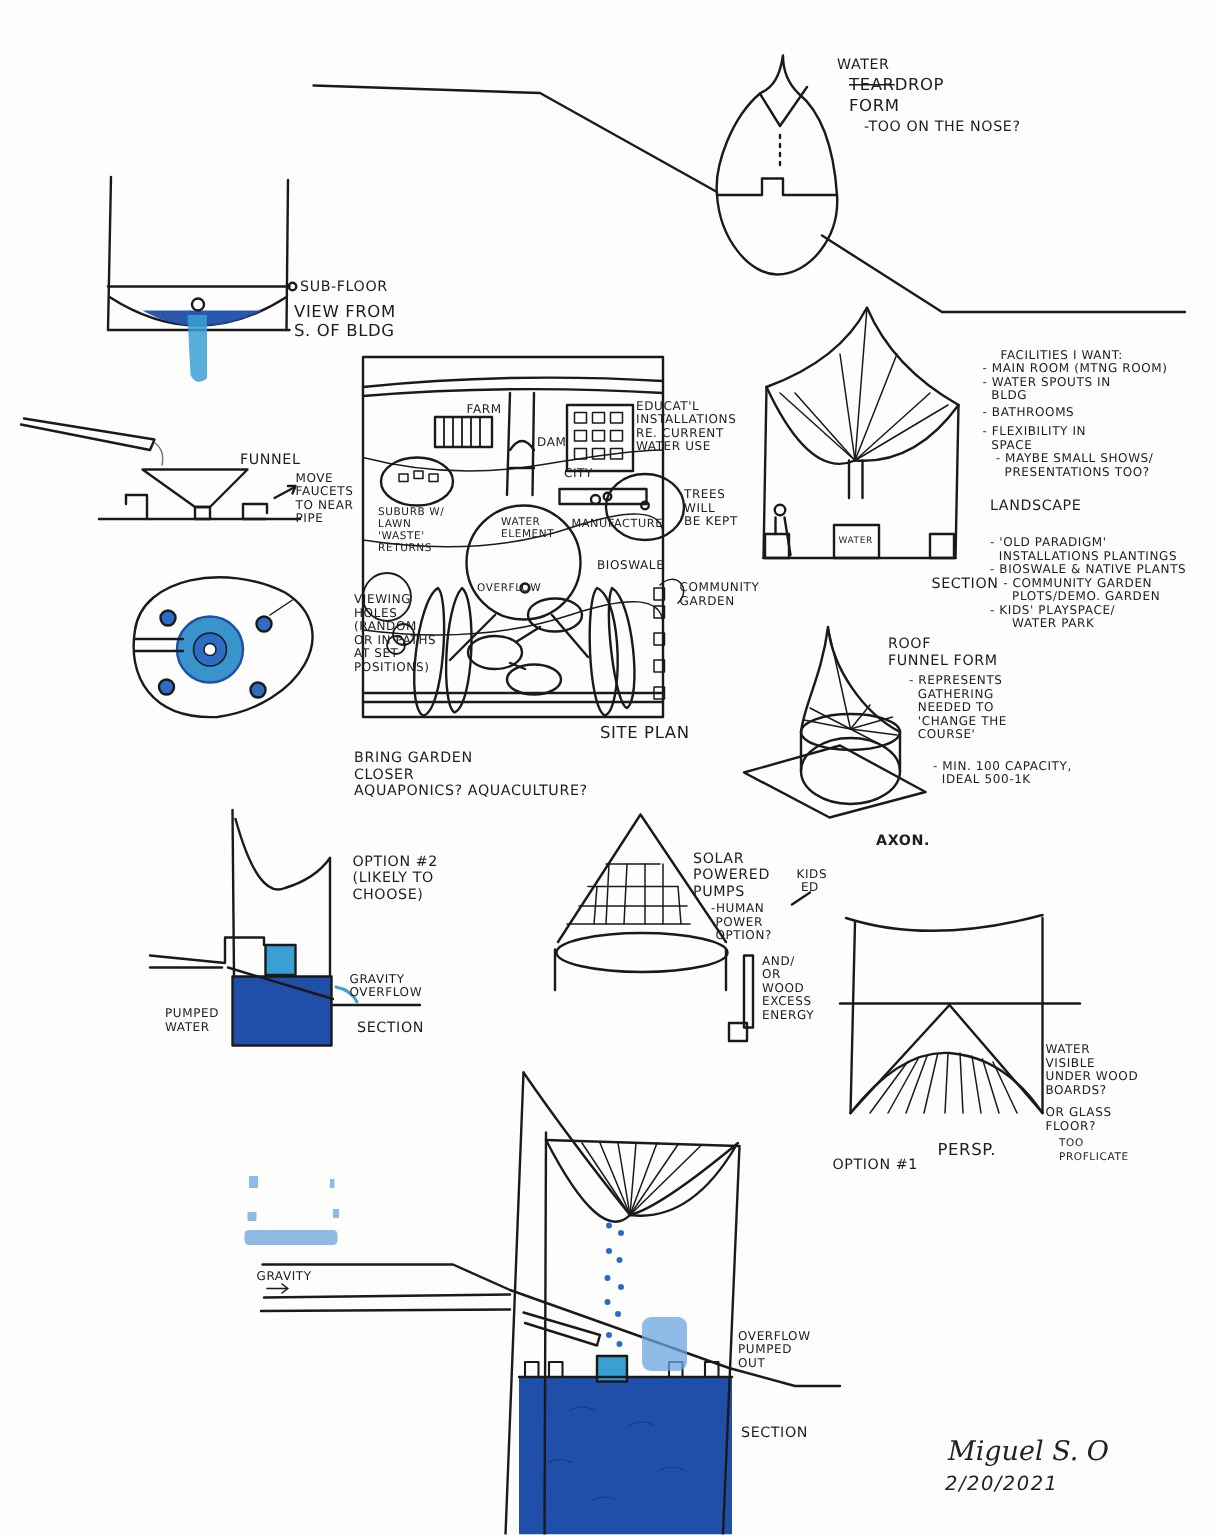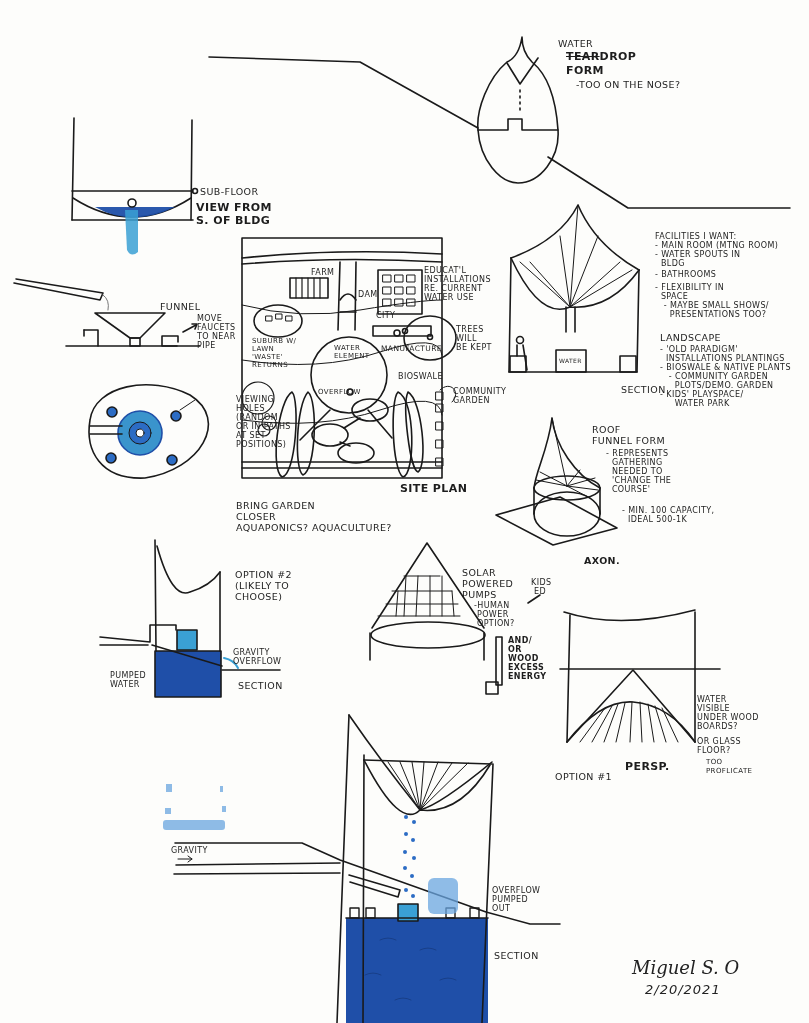--- a/index.html
+++ b/index.html
@@ -1,23 +1,23 @@
 <!DOCTYPE html>
 <html><head>
 <meta charset="utf-8">
 <style>
   html,body{margin:0;padding:0;background:#fdfdfb;}
   body{width:809px;height:1023px;position:relative;overflow:hidden;font-family:"DejaVu Sans",sans-serif;color:#1a1a1a;}
   svg.sheet{position:absolute;left:0;top:0;}
   .lbl{position:absolute;font-family:"DejaVu Sans",sans-serif;font-size:9.5px;line-height:11px;letter-spacing:0.4px;text-transform:uppercase;color:#1d1d1d;white-space:pre;}
   .lbl.sm{font-size:8px;line-height:9px;}
-  .lbl.lg{font-size:11px;line-height:13px;font-weight:bold;}
+  .lbl.lg{font-size:11px;line-height:13px;}
   .strike{text-decoration:line-through;}
   .sig{position:absolute;font-family:"DejaVu Serif",serif;font-style:italic;font-size:18px;color:#222;}
-  .date{position:absolute;font-family:"DejaVu Sans",sans-serif;font-style:italic;font-size:13px;color:#222;letter-spacing:1px;margin-left:15px;}
+  .date{position:absolute;font-family:"DejaVu Sans",sans-serif;font-style:italic;font-size:13px;color:#222;letter-spacing:1px;}
 </style>
 </head>
 <body>
 
 <svg class="sheet" width="809" height="1023" viewBox="0 0 809 1023" xmlns="http://www.w3.org/2000/svg" fill="none" stroke="#1a1a1a" stroke-width="1.6" stroke-linecap="round" stroke-linejoin="round">
 
   <g>
     <polyline points="209,57 360,62 478,128"></polyline>
     <polyline points="548,157 628,208 790,208"></polyline>
     <path d="M522,37 C520,50 516,58 507,62 C488,78 476,110 478,130 C480,160 500,183 518,183 C540,183 560,158 558,130 C556,100 548,75 532,62 C526,56 522,48 522,37 Z"></path>
@@ -337,34 +337,34 @@
   <div class="lbl sm" style="left:453px;top:387px;">COMMUNITY
 GARDEN</div>
   <div class="lbl lg" style="left:400px;top:482px;">SITE PLAN</div>
 </div>
 
 <div class="lbl" style="left:236px;top:500px;">BRING GARDEN
 CLOSER
 AQUAPONICS? AQUACULTURE?</div>
 
 <div style="position:absolute;left:655px;top:232px;">
-  <div class="lbl sm" style="position:static;">FACILITIES I WANT:</div>
+  <div class="lbl sm" style="position:static;margin-left:12px;">FACILITIES I WANT:</div>
   <div class="lbl sm" style="position:static;">- MAIN ROOM (MTNG ROOM)</div>
   <div class="lbl sm" style="position:static;">- WATER SPOUTS IN
   BLDG</div>
   <div class="lbl sm" style="position:static;margin-top:2px;">- BATHROOMS</div>
   <div class="lbl sm" style="position:static;margin-top:4px;">- FLEXIBILITY IN
   SPACE</div>
   <div class="lbl sm" style="position:static;">   - MAYBE SMALL SHOWS/
      PRESENTATIONS TOO?</div>
 </div>
 
 <div style="position:absolute;left:660px;top:332px;">
   <div class="lbl" style="position:static;">LANDSCAPE</div>
-  <div class="lbl sm" style="position:static;margin-top:2px;">- 'OLD PARADIGM'
+  <div class="lbl sm" style="position:static;margin-top:14px;">- 'OLD PARADIGM'
   INSTALLATIONS PLANTINGS</div>
   <div class="lbl sm" style="position:static;">- BIOSWALE &amp; NATIVE PLANTS</div>
   <div class="lbl sm" style="position:static;">   - COMMUNITY GARDEN
      PLOTS/DEMO. GARDEN</div>
   <div class="lbl sm" style="position:static;">- KIDS' PLAYSPACE/
      WATER PARK</div>
 </div>
 
 <div class="lbl" style="left:621px;top:384px;">SECTION</div>
 <div class="lbl sm" style="left:559px;top:356px;font-size:6px;">WATER</div>
@@ -390,21 +390,21 @@
 <div class="lbl" style="left:238px;top:680px;">SECTION</div>
 
 <div class="lbl" style="left:462px;top:567px;">SOLAR
 POWERED
 PUMPS</div>
 <div class="lbl sm" style="left:474px;top:601px;">-HUMAN
  POWER
  OPTION?</div>
 <div class="lbl sm" style="left:531px;top:578px;">KIDS
  ED</div>
-<div class="lbl sm" style="left:508px;top:636px;font-weight:bold;">AND/
+<div class="lbl sm" style="left:508px;top:636px;">AND/
 OR
 WOOD
 EXCESS
 ENERGY</div>
 
 <div class="lbl sm" style="left:697px;top:695px;">WATER
 VISIBLE
 UNDER WOOD
 BOARDS?</div>
 <div class="lbl sm" style="left:697px;top:737px;">OR GLASS

